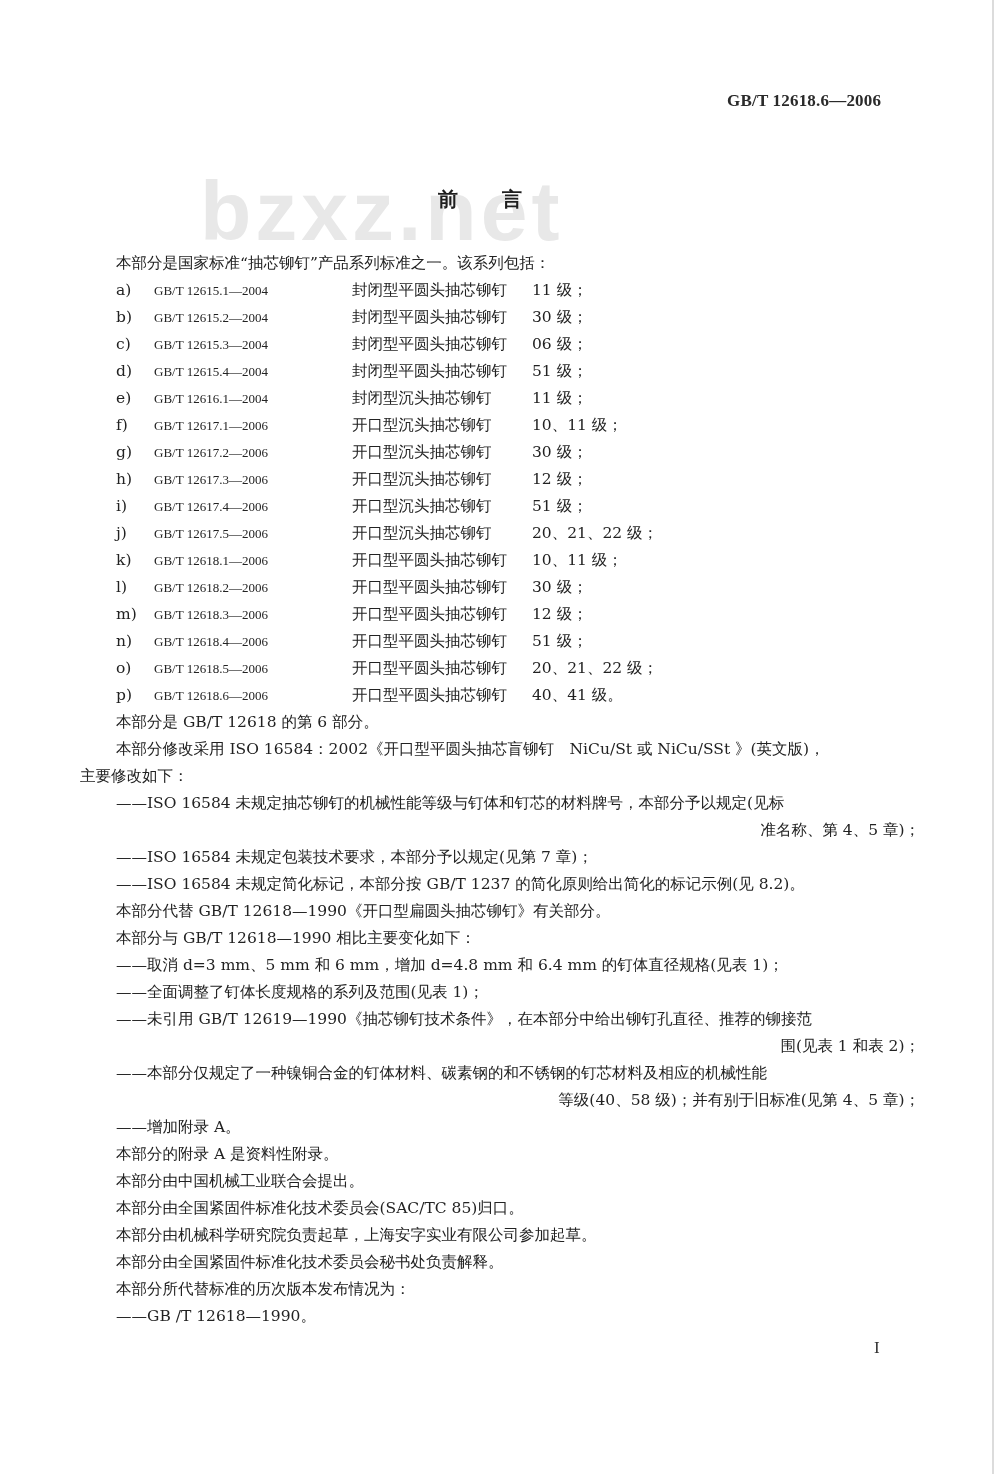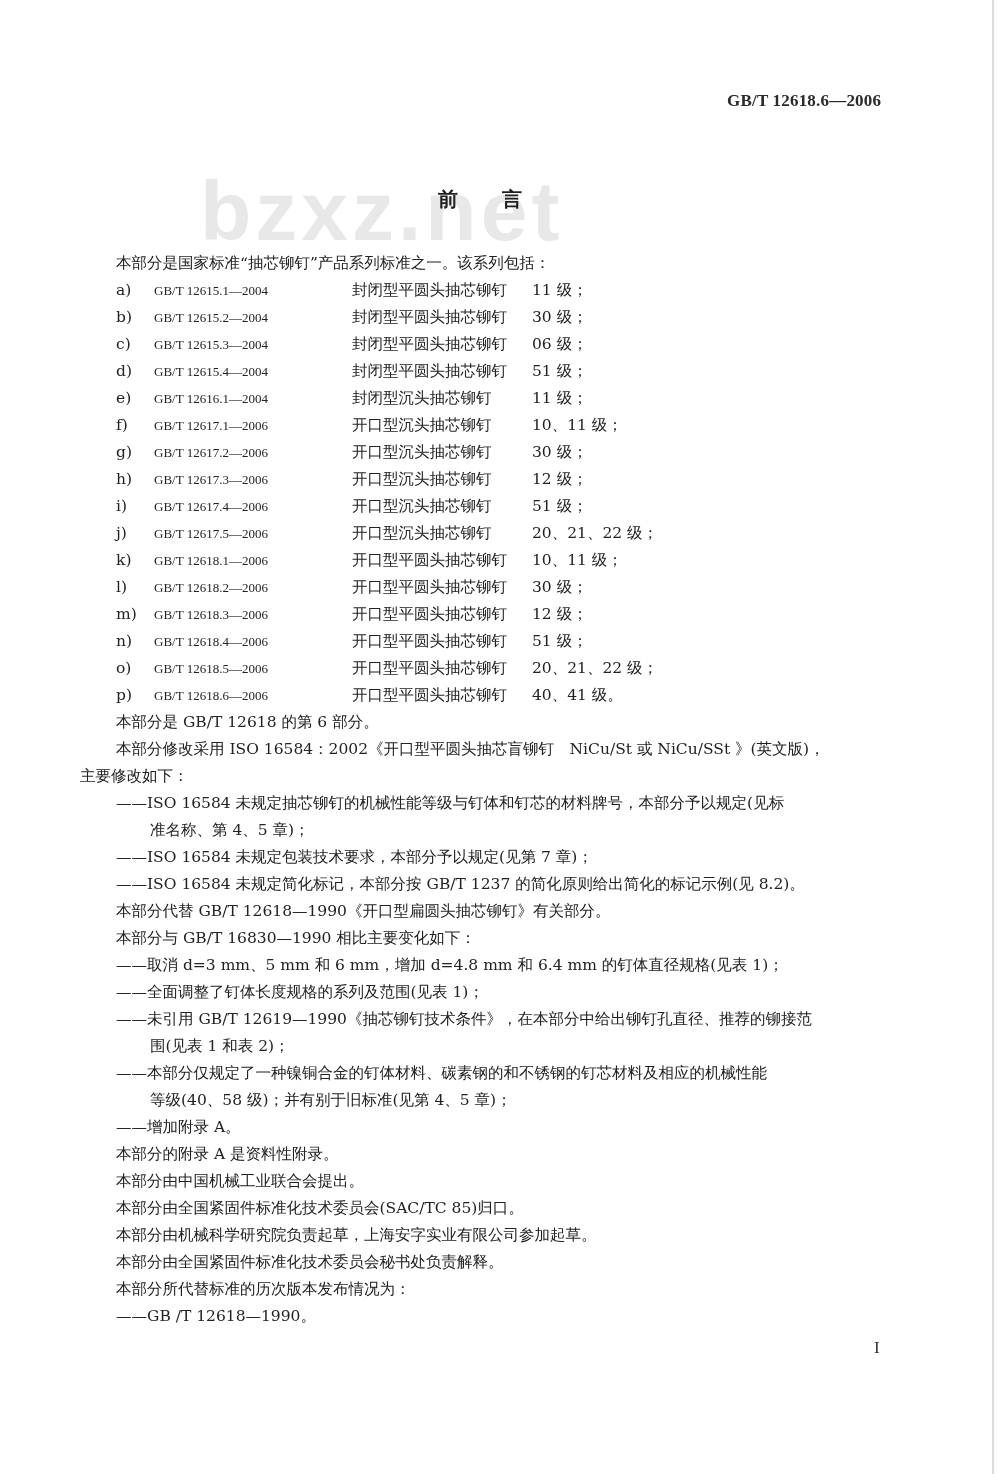--- a/index.html
+++ b/index.html
@@ -22,21 +22,21 @@
     }
     .body { position: absolute; top: 250px; left: 80px; width: 840px; font-size: 15.5px; }
     .line { height: 27px; line-height: 27px; white-space: nowrap; }
     .ind1 { padding-left: 36px; }
     .item { display: flex; padding-left: 36px; }
     .item .lbl { width: 38px; }
     .item .code { width: 198px; font-family: "Liberation Serif", serif; font-size: 13px; }
     .item .name { width: 180px; }
     .item .grade { }
     .dash-item { padding-left: 36px; }
-    .cont { padding-left: 70px; }
+    .cont { padding-left: 70px; text-align: right; }
     .pagenum {
       position: absolute; top: 1338px; left: 874px; font-size: 17px; font-family: "Liberation Serif", serif; color: #333;
     }
   </style>
 </head>
 <body>
 
 <div class="edge"></div>
 
 <div class="header-code">GB/T 12618.6—2006</div>
@@ -150,21 +150,21 @@
   <div class="line">主要修改如下：</div>
 
   <div>
     <div class="line dash-item">——ISO 16584 未规定抽芯铆钉的机械性能等级与钉体和钉芯的材料牌号，本部分予以规定(见标</div>
     <div class="line cont">准名称、第 4、5 章)；</div>
     <div class="line dash-item">——ISO 16584 未规定包装技术要求，本部分予以规定(见第 7 章)；</div>
     <div class="line dash-item">——ISO 16584 未规定简化标记，本部分按 GB/T 1237 的简化原则给出简化的标记示例(见 8.2)。</div>
   </div>
 
   <div class="line ind1">本部分代替 GB/T 12618—1990《开口型扁圆头抽芯铆钉》有关部分。</div>
-  <div class="line ind1">本部分与 GB/T 16830—1990 相比主要变化如下：</div>
+  <div class="line ind1">本部分与 GB/T 12618—1990 相比主要变化如下：</div>
 
   <div>
     <div class="line dash-item">——取消 d=3 mm、5 mm 和 6 mm，增加 d=4.8 mm 和 6.4 mm 的钉体直径规格(见表 1)；</div>
     <div class="line dash-item">——全面调整了钉体长度规格的系列及范围(见表 1)；</div>
     <div class="line dash-item">——未引用 GB/T 12619—1990《抽芯铆钉技术条件》，在本部分中给出铆钉孔直径、推荐的铆接范</div>
     <div class="line cont">围(见表 1 和表 2)；</div>
     <div class="line dash-item">——本部分仅规定了一种镍铜合金的钉体材料、碳素钢的和不锈钢的钉芯材料及相应的机械性能</div>
     <div class="line cont">等级(40、58 级)；并有别于旧标准(见第 4、5 章)；</div>
     <div class="line dash-item">——增加附录 A。</div>
   </div>

